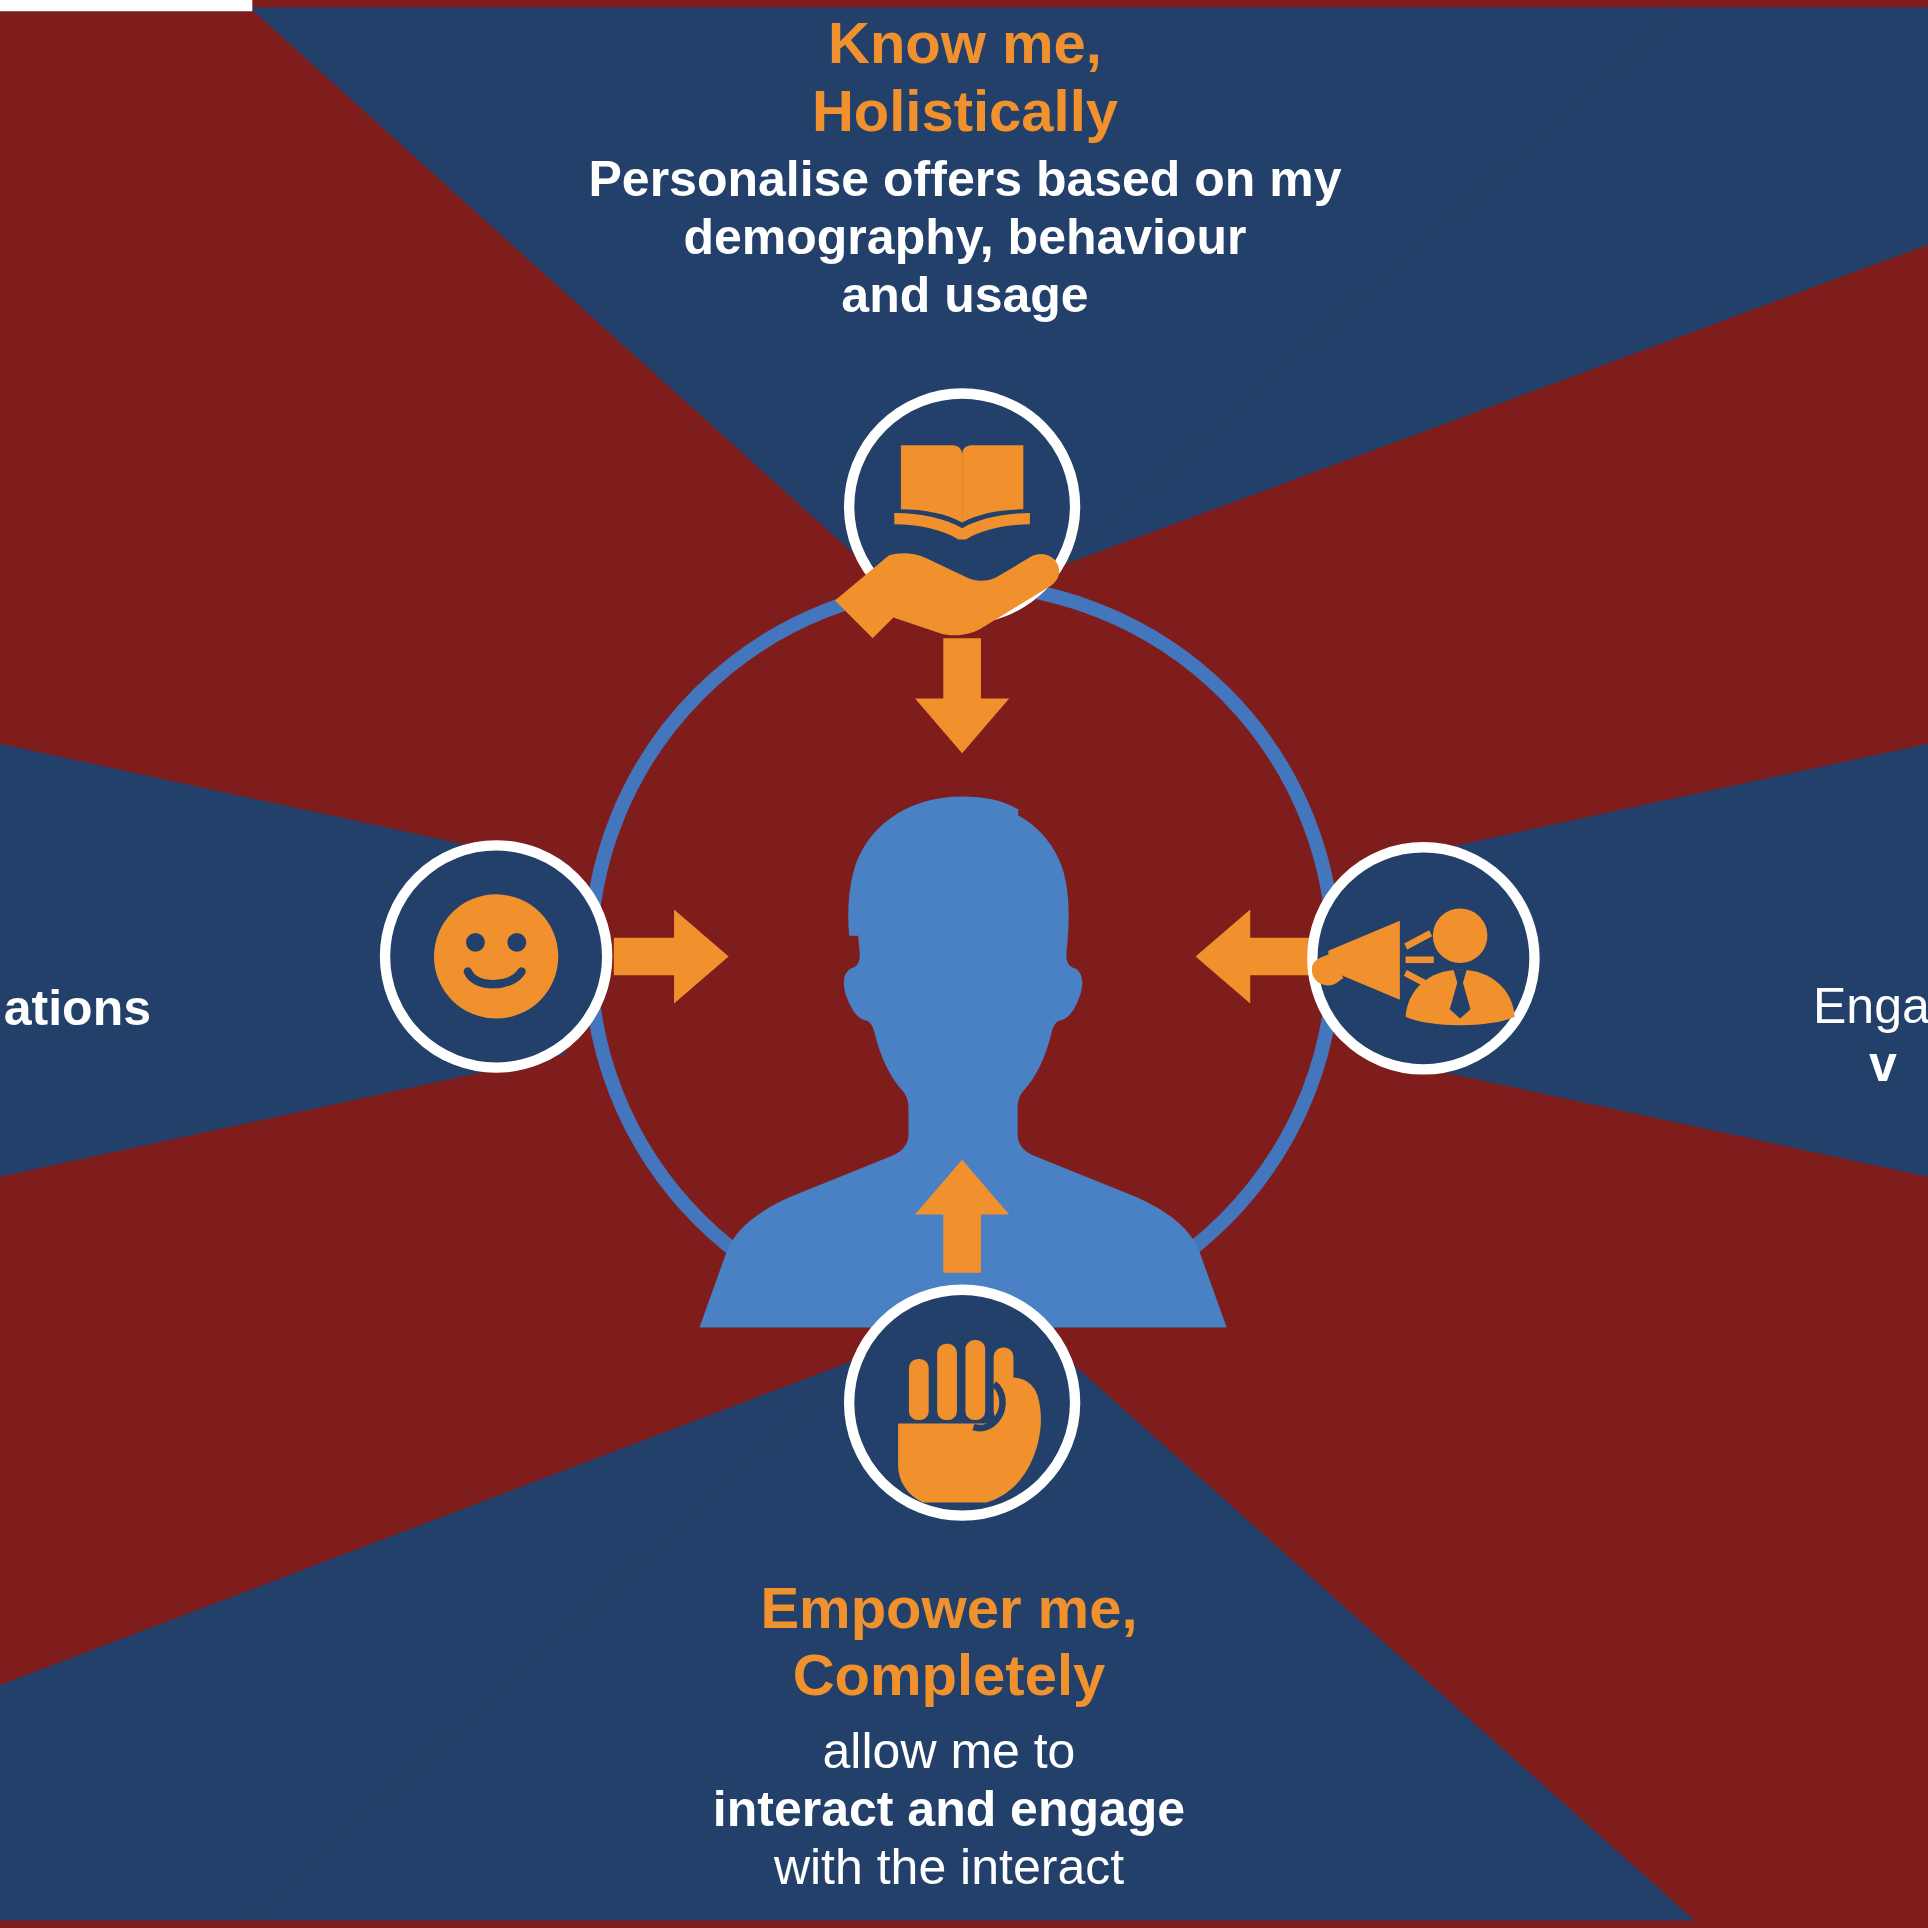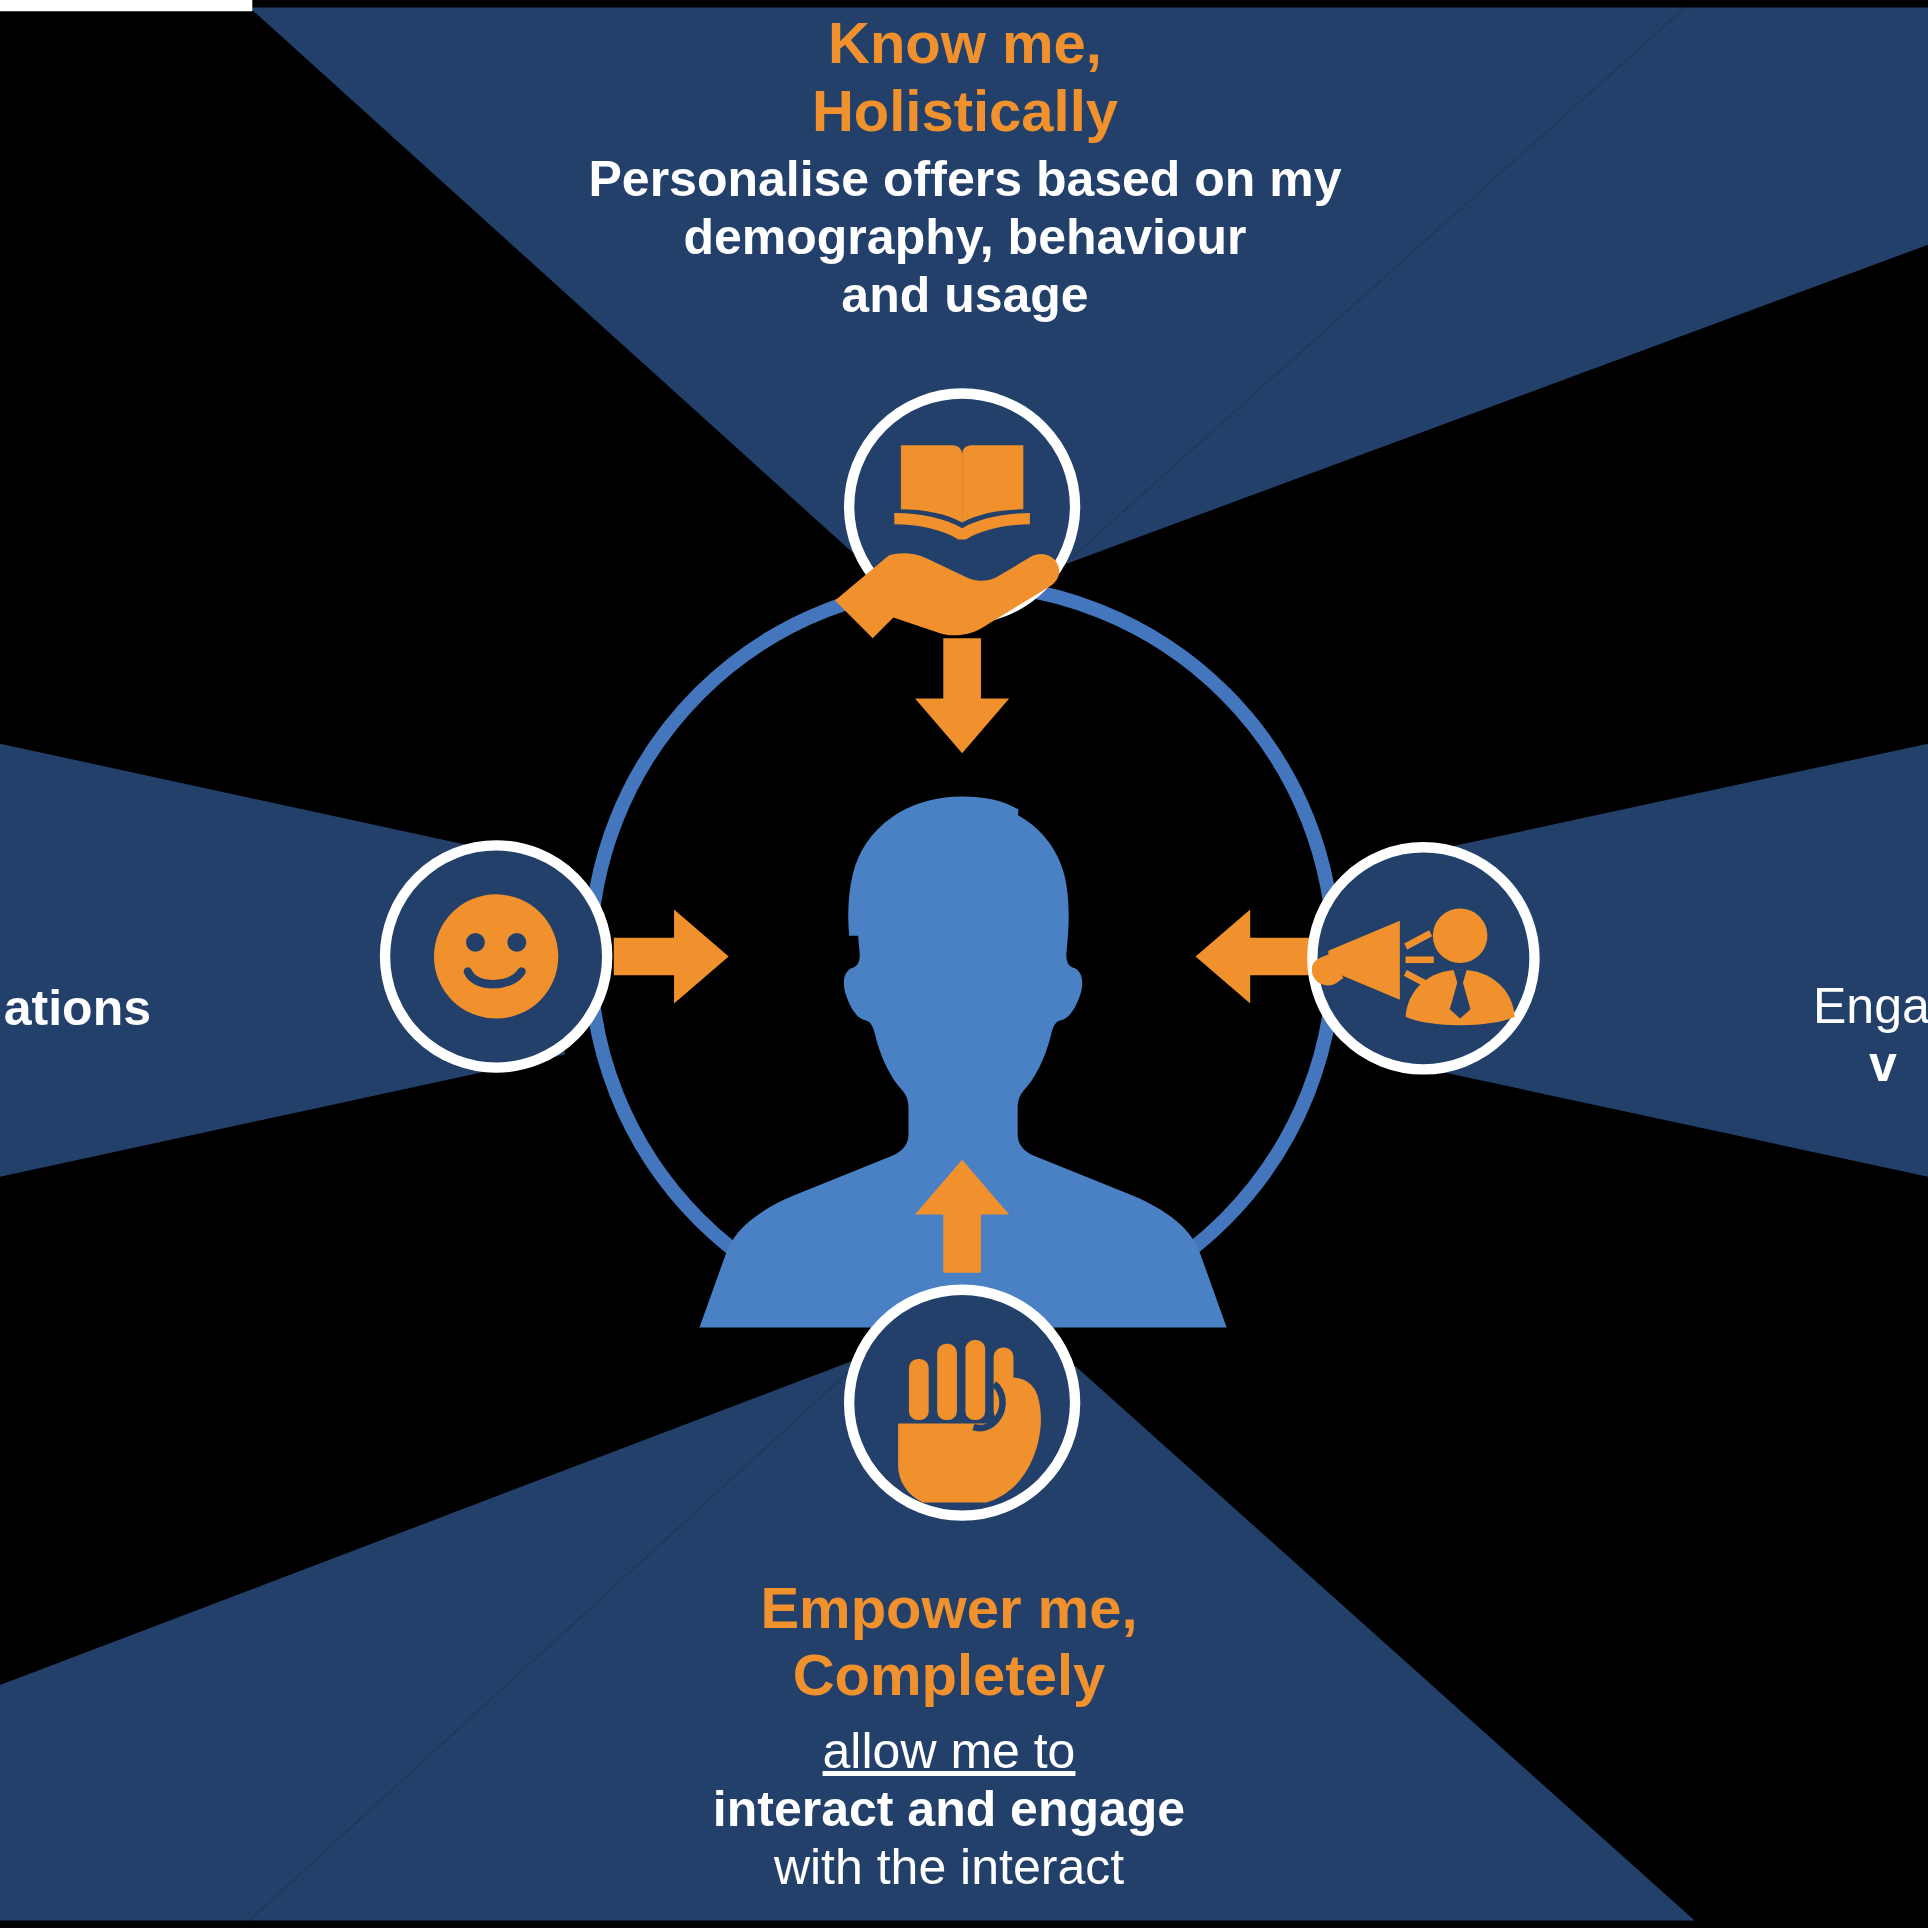--- a/index.html
+++ b/index.html
@@ -1,18 +1,18 @@
 <!DOCTYPE html>
 <html style="font-size:15px"><head>
 <meta charset="utf-8">
 <style>
   html,body{margin:0;padding:0;background:#ffffff;}
   body{width:1928px;height:1928px;overflow:hidden;
        font-family:"Liberation Sans",sans-serif;}
-  #stage{position:relative;width:1928px;height:1928px;background:#000000;}
+  #stage{position:relative;width:1928px;height:1928px;background:#7f1d1d;}
   svg.layer{position:absolute;left:0;top:0;width:1928px;height:1928px;}
   .txt{position:absolute;text-align:center;line-height:1.16;}
   .hdr{color:#F0912D;font-weight:bold;}
   .body-l{color:#ffffff;font-weight:normal;}
   .body-b{color:#ffffff;font-weight:bold;}
 </style>
 </head>
 <body>
 
 <div id="stage">
@@ -140,21 +140,21 @@
     <div class="hdr" style="font-size:58px;">Know me,</div>
     <div class="hdr" style="font-size:58px;">Holistically</div>
     <div class="body-l" style="font-size:50px;margin-top:5.6px;font-weight:bold;">Personalise offers based on my</div>
     <div class="body-b" style="font-size:50px;">demography, behaviour</div>
     <div class="body-b" style="font-size:50px;">and usage</div>
   </div>
 
   <div class="txt" style="left:511px;top:1574px;width:876px;">
     <div class="hdr" style="font-size:58px;">Empower me,</div>
     <div class="hdr" style="font-size:58px;">Completely</div>
-    <div class="body-l" style="font-size:50px;margin-top:13px;text-decoration:underline;">allow me to</div>
+    <div class="body-l" style="font-size:50px;margin-top:13px;">allow me to</div>
     <div class="body-b" style="font-size:50px;">interact and engage</div>
     <div class="body-l" style="font-size:50px;">with the interact</div>
   </div>
 
   <div class="txt" style="left:-226px;top:979px;width:377px;text-align:right;">
     <div class="body-b" style="font-size:50px;">ations</div>
   </div>
 
   <div class="txt" style="left:1813px;top:977px;width:377px;text-align:left;">
     <div class="body-l" style="font-size:50px;">Engage</div>

